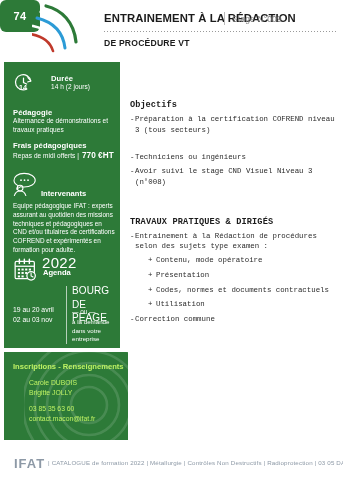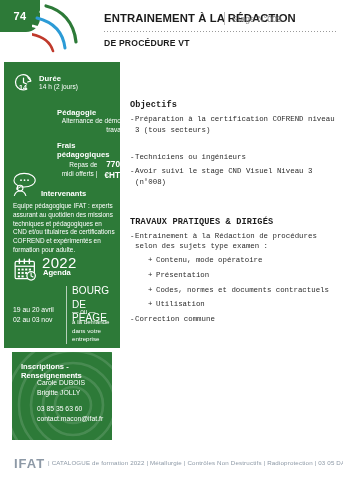--- a/index.html
+++ b/index.html
@@ -12,20 +12,21 @@
   }
 
   
   .header { position:absolute; left:0; top:0; width:343px; height:58px; }
   .page-badge {
     position:absolute; left:0; top:0; width:40px; height:32px;
     background:#2D7A38; border-bottom-right-radius:14px;
     color:#fff; font-size:11px; font-weight:700;
     display:flex; align-items:center; justify-content:center;
     letter-spacing:.3px;
+    border-radius:6px;
   }
   .logo-swoosh { position:absolute; left:32px; top:2px; width:60px; height:52px; }
 
   .hdr-title {
     position:absolute; left:104px; top:12px;
     font-size:11.3px; font-weight:700; color:#1b1b1b;
     letter-spacing:.1px; white-space:nowrap;
   }
   .hdr-sep {
     position:absolute; left:224px; top:12px;
@@ -44,31 +45,31 @@
     position:absolute; left:104px; top:38px;
     font-size:8.6px; font-weight:700; color:#1b1b1b; letter-spacing:.2px;
   }
 
   
   .sidebar {
     position:absolute; left:4px; top:62px; width:116px; height:286px;
     background:#2D7A38; color:#ffffff; overflow:hidden;
   }
   .sidebar-b {
-    position:absolute; left:12px; top:352px; width:100px; height:88px;
-    background:#2D7A38; color:#ffffff; overflow:hidden;
+    position:absolute; left:4px; top:352px; width:124px; height:88px;
+    background:#2D7A38; color:#bef264; overflow:hidden;
   }
   .wm { position:absolute; right:-26px; bottom:-34px; opacity:.13; }
 
-  .sb-block { position:relative; z-index:2;margin-left:44px; }
+  .sb-block { position:relative; z-index:2; }
   .sb-h { font-size:7.6px; font-weight:700; letter-spacing:.1px; }
-  .sb-t { font-size:6.5px; line-height:1.35; letter-spacing:.05px;text-align:right; }
+  .sb-t { font-size:6.5px; line-height:1.35; letter-spacing:.05px; }
 
   .duree-row { position:absolute; left:9px; top:10px; display:flex; align-items:flex-start; }
-  .duree-txt { margin-left:5px; margin-top:2px; }
+  .duree-txt { margin-left:17px; margin-top:2px; }
 
   .peda { position:absolute; left:9px; top:46px; }
   .frais { position:absolute; left:9px; top:79px; }
   .price { font-size:8.2px; font-weight:700; }
 
   .interv-icon { position:absolute; left:9px; top:110px; }
   .interv-h { position:absolute; left:37px; top:127px; font-size:7.6px; font-weight:700;text-align:right; }
   .interv-t { position:absolute; left:9px; top:140px; width:102px; font-size:6.4px; line-height:1.38; }
 
   .cal-icon { position:absolute; left:10px; top:196px; }

